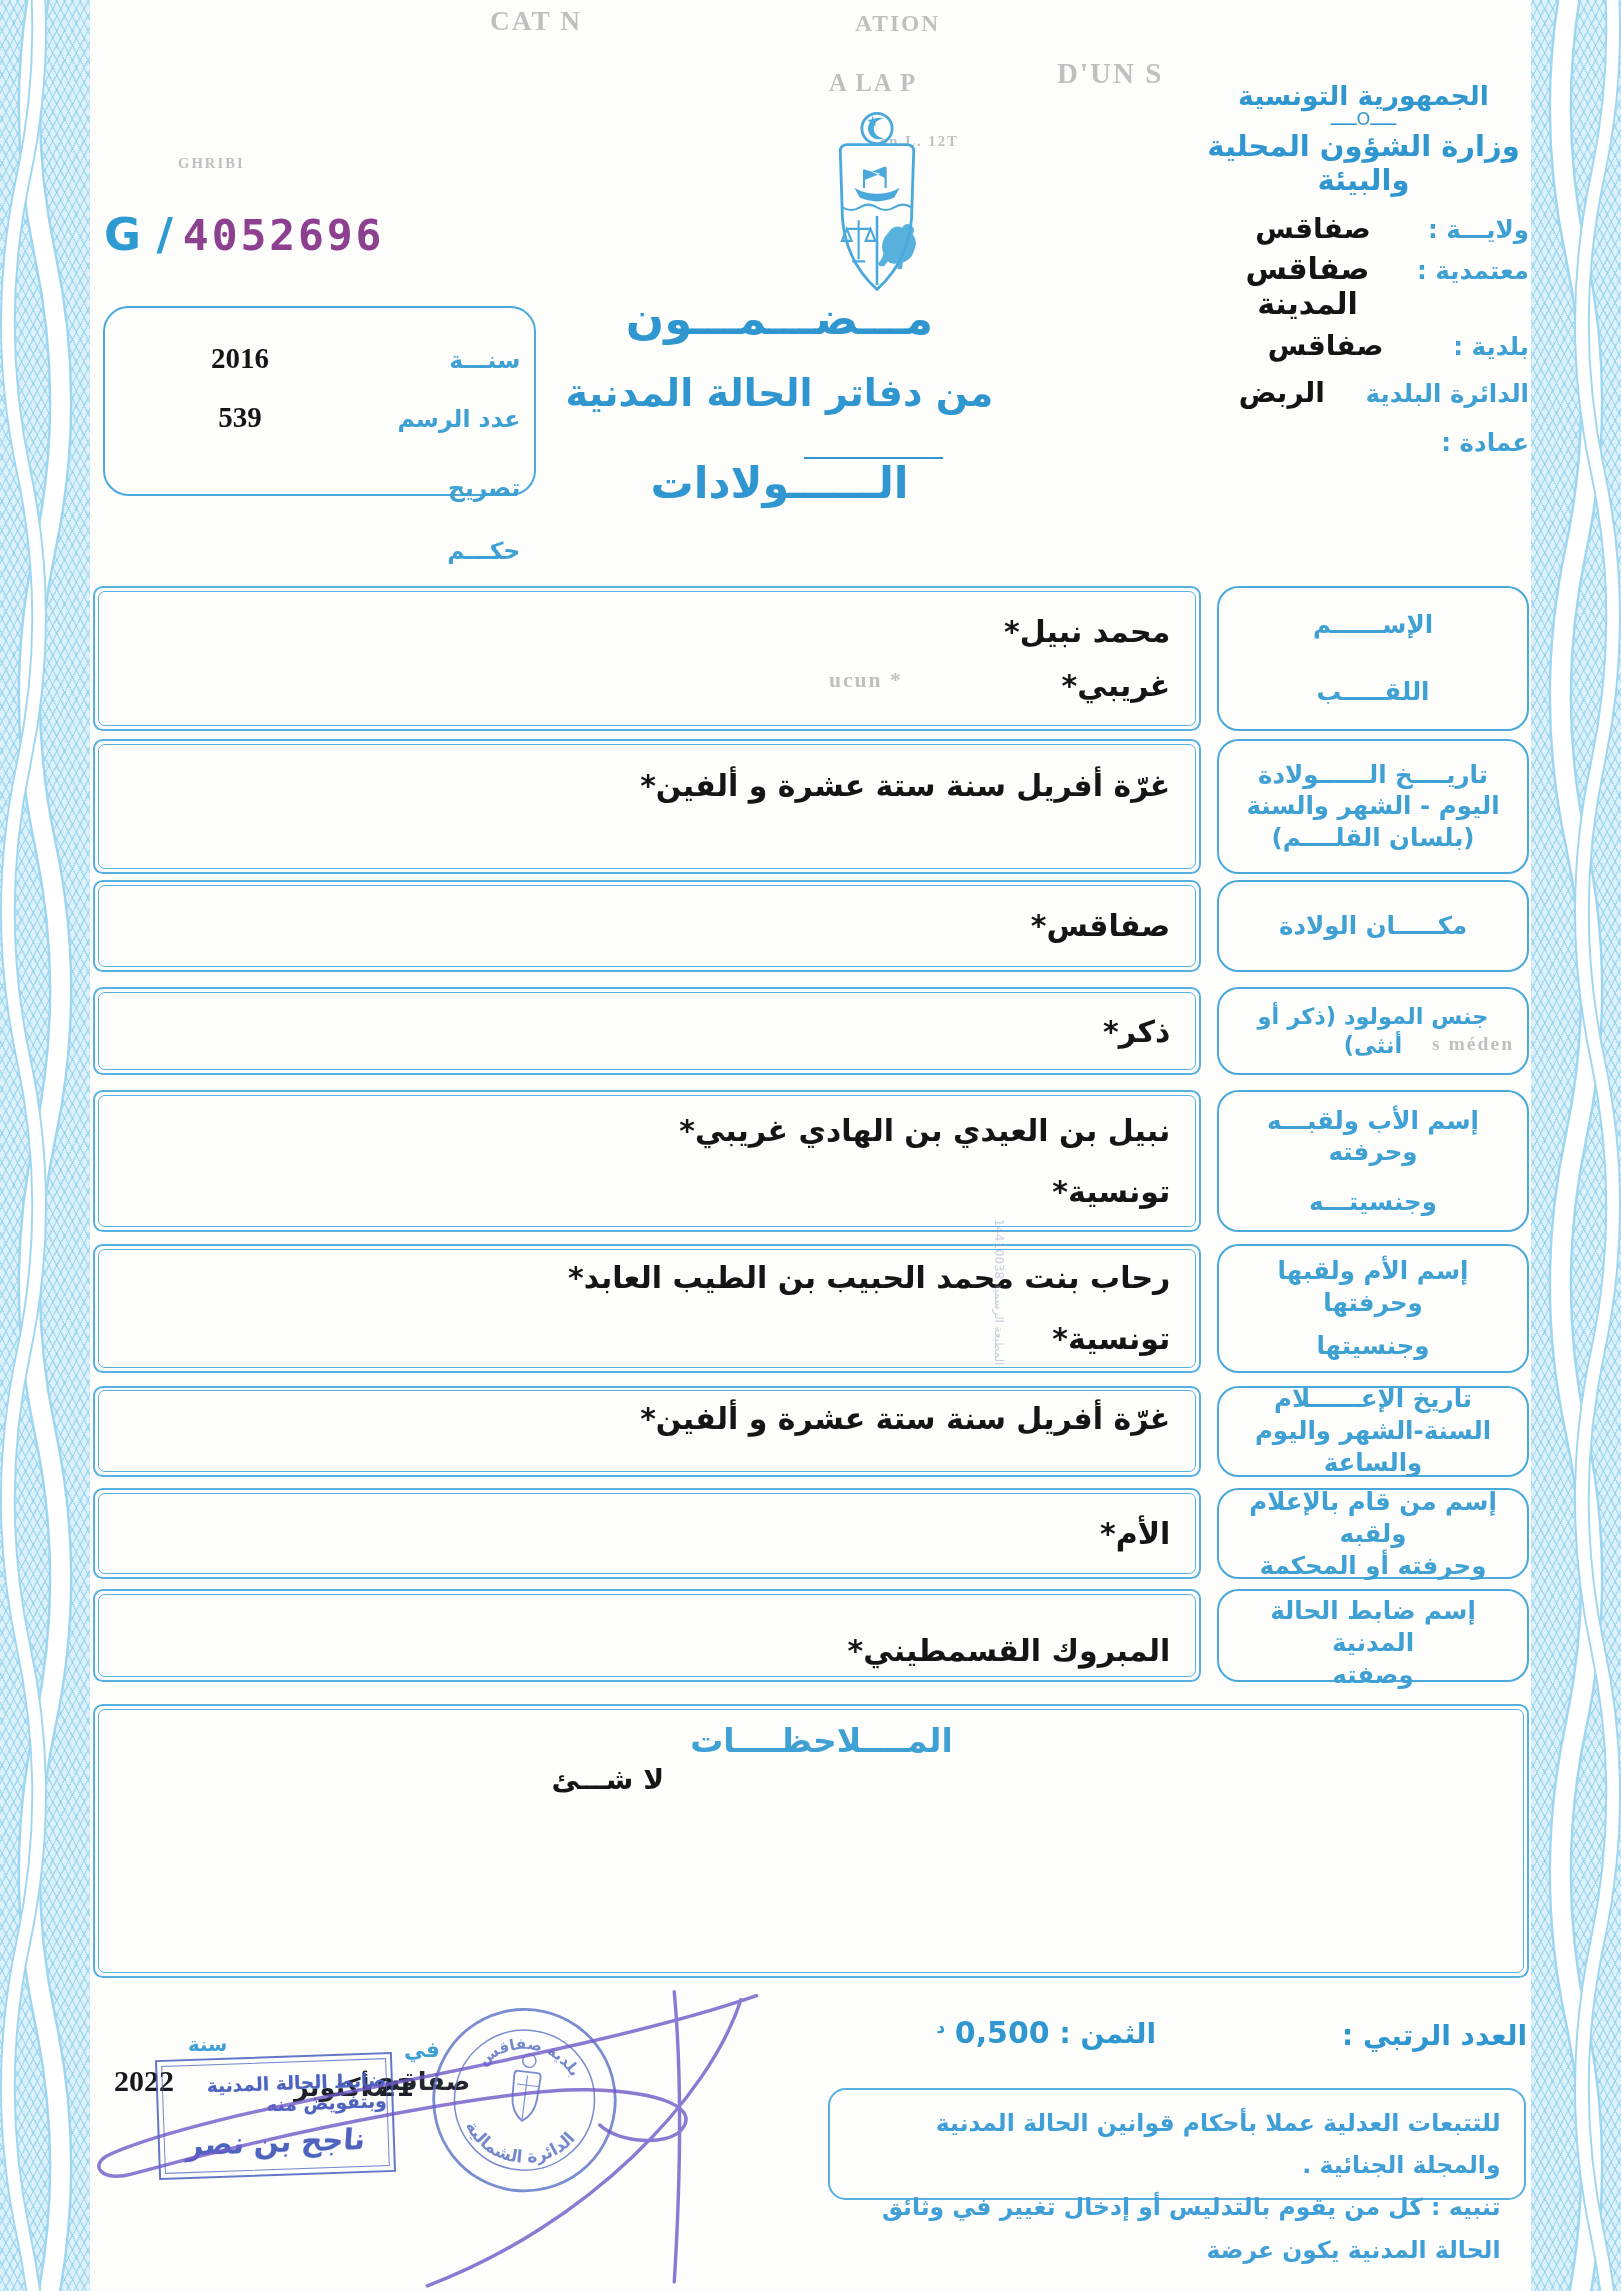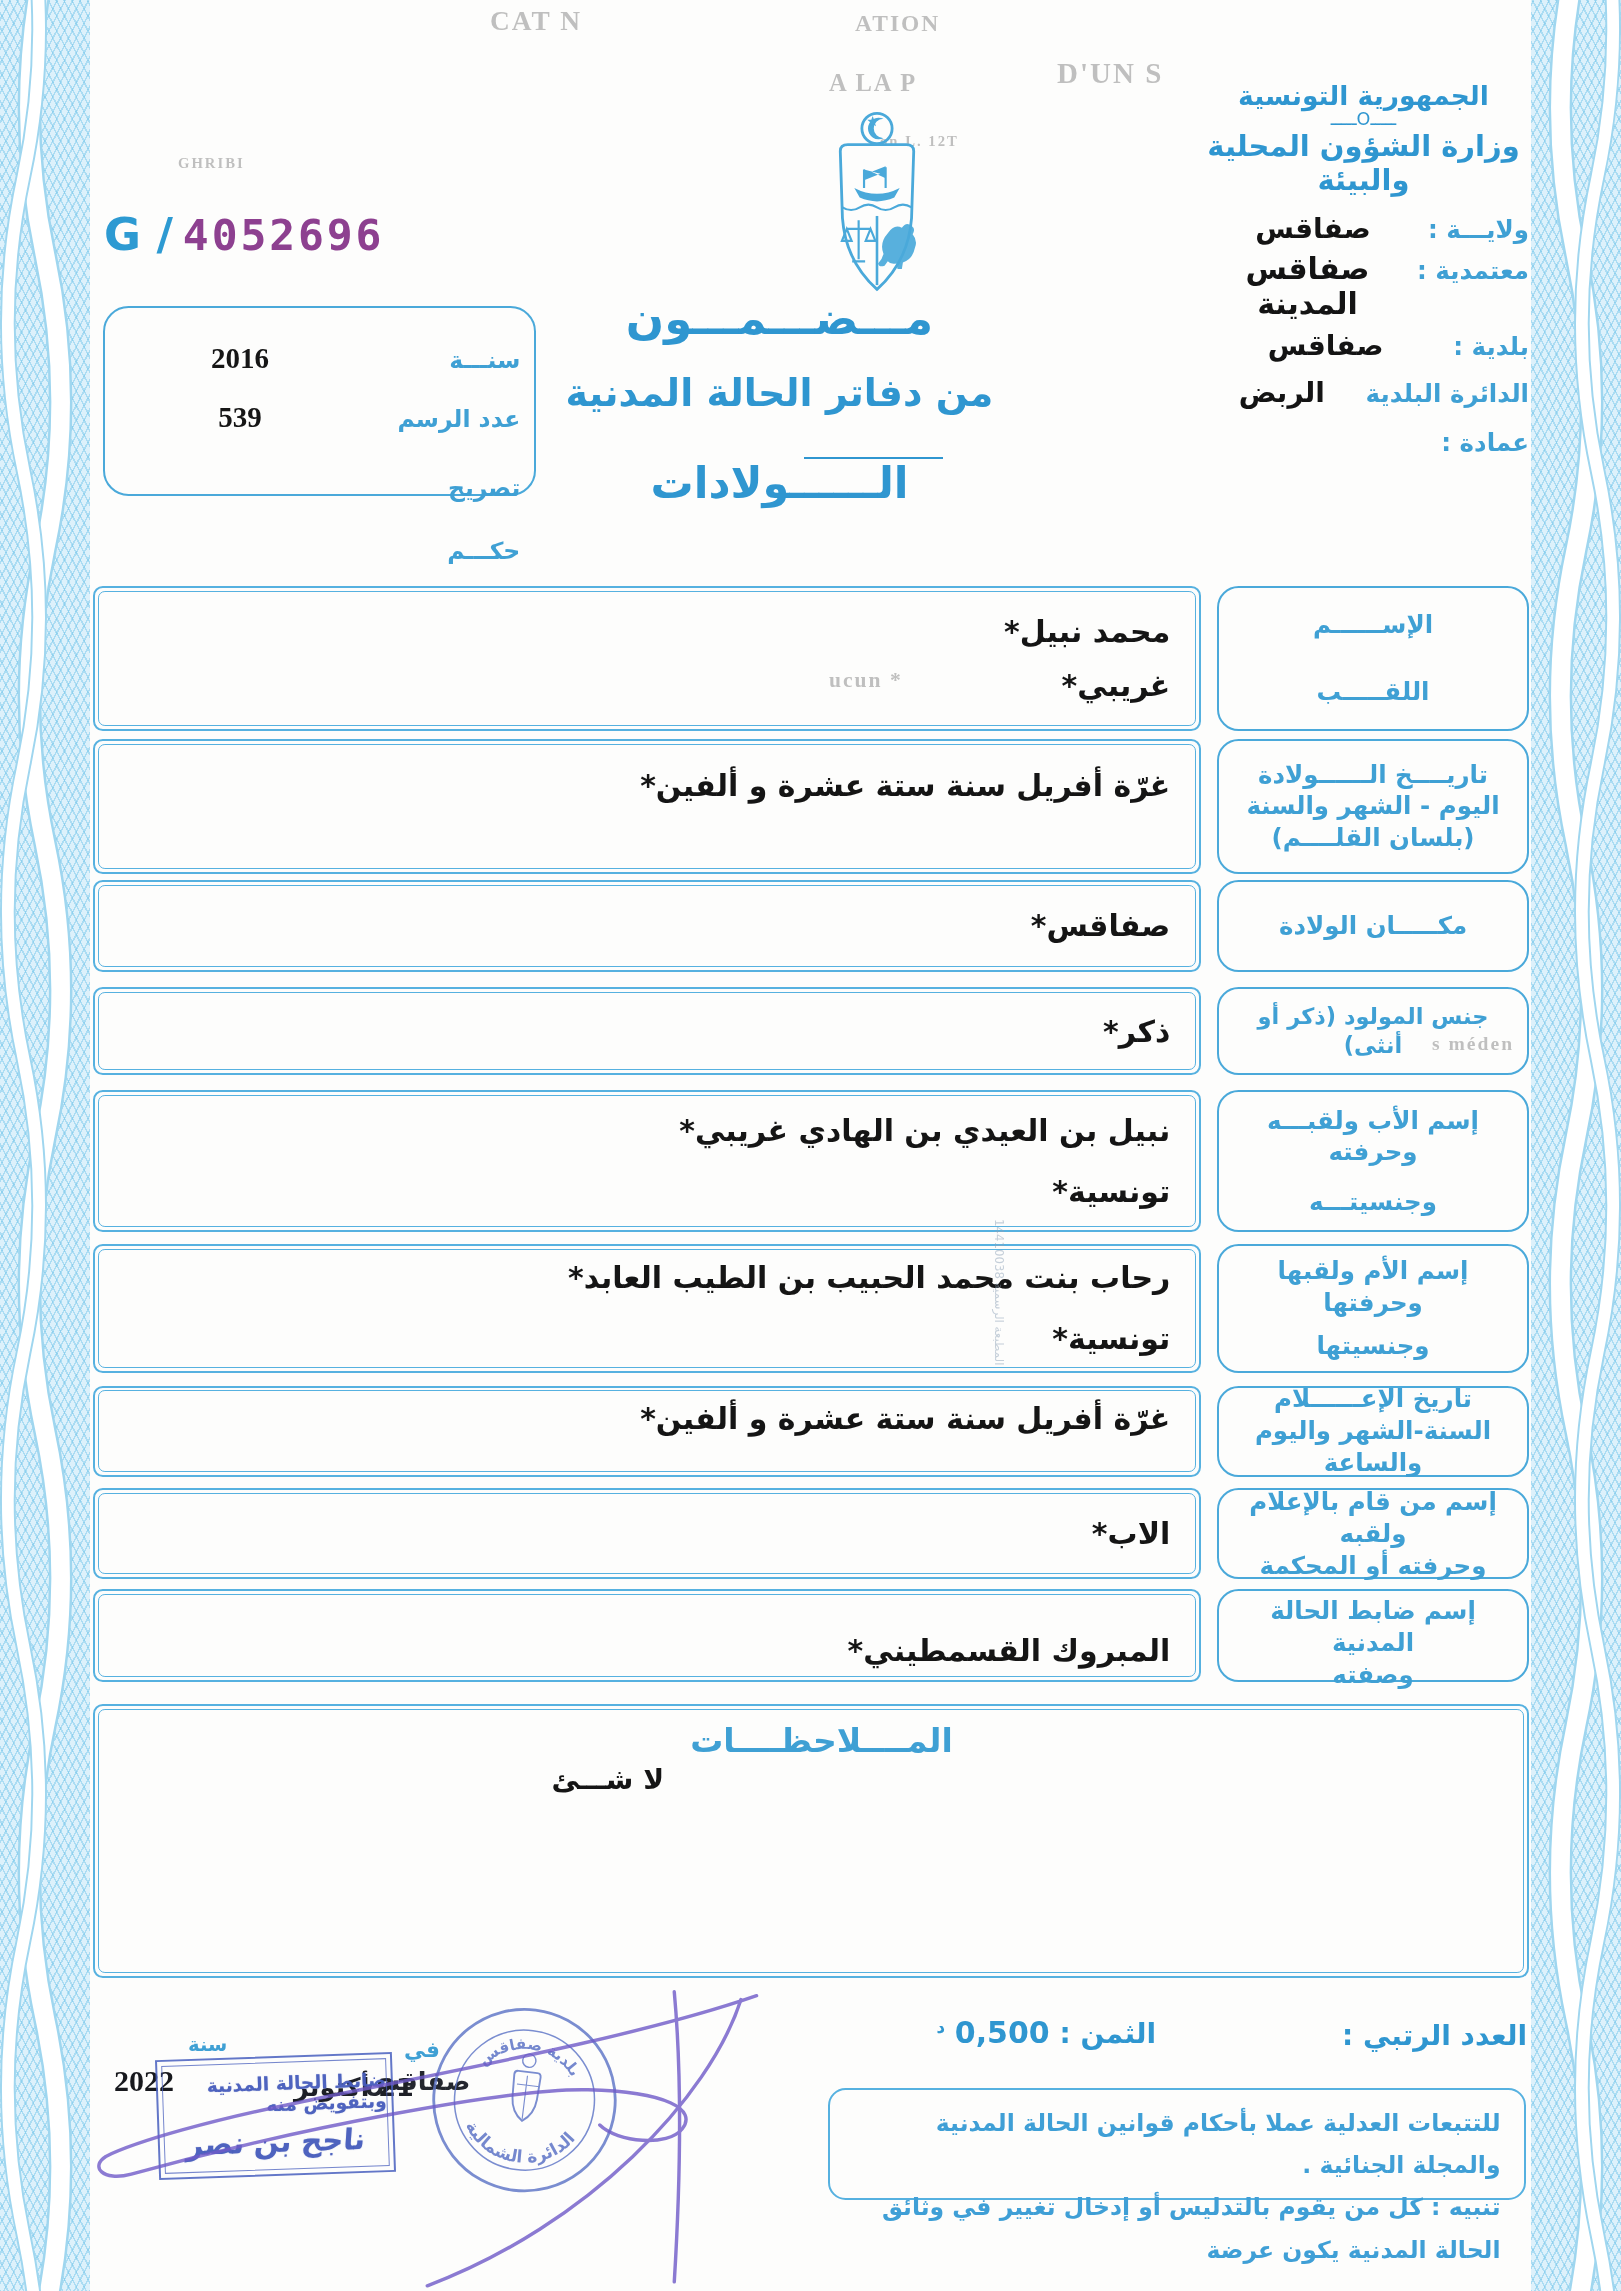--- a/index.html
+++ b/index.html
@@ -297,21 +297,21 @@
       </div>
     </div>
 
     <div class="row r8">
       <div class="lbox">
         <span>إسم من قام بالإعلام ولقبه</span>
         <span>وحرفته أو المحكمة</span>
       </div>
       <div class="dbox">
         <div class="vtext">
-            <span>الاب*</span>
+            <span>الأم*</span>
           </div>
       </div>
     </div>
 
     <div class="row r9">
       <div class="lbox spread">
         <span>إسم ضابط الحالة المدنية</span>
         <span>وصفته</span>
       </div>
       <div class="dbox">

